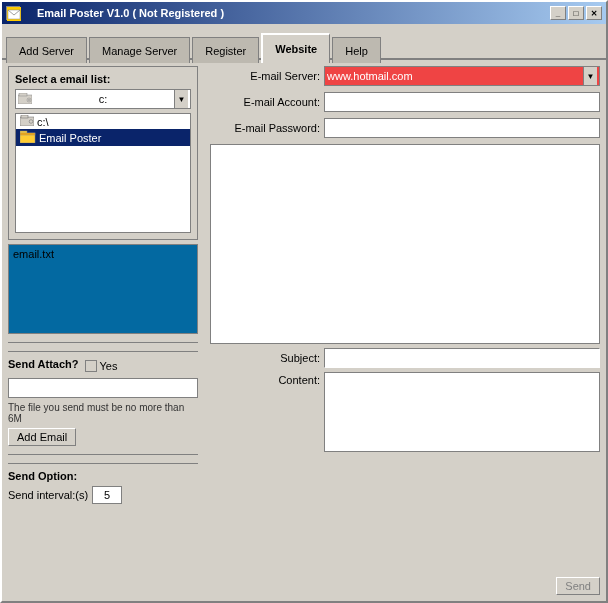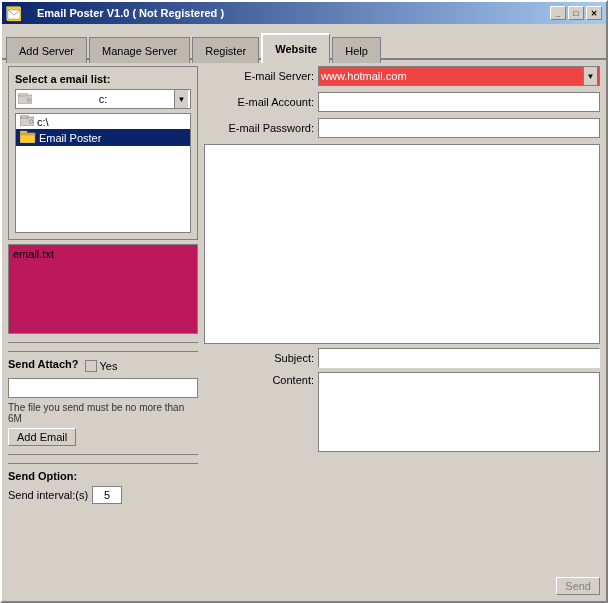--- a/index.html
+++ b/index.html
@@ -108,21 +108,21 @@
     .tab:not(.active) {
       height: 26px;
       background: #bdb9b0;
     }
 
     
     .content {
       display: flex;
       flex: 1;
       padding: 6px;
-      gap: 6px;
+      gap: 12px;
       overflow: hidden;
     }
 
     
     .left-panel {
       width: 190px;
       display: flex;
       flex-direction: column;
       gap: 4px;
       flex-shrink: 0;
@@ -178,21 +178,21 @@
       cursor: pointer;
     }
 
     .tree-item.selected {
       background: #0a246a;
       color: white;
     }
 
     .files-box {
       border: 1px solid #808080;
-      background: #be185d;
+      background: #0369a1;
       height: 90px;
       padding: 2px;
     }
 
     .files-box-item {
       padding: 1px 2px;
     }
 
     
     .send-attach-section {

